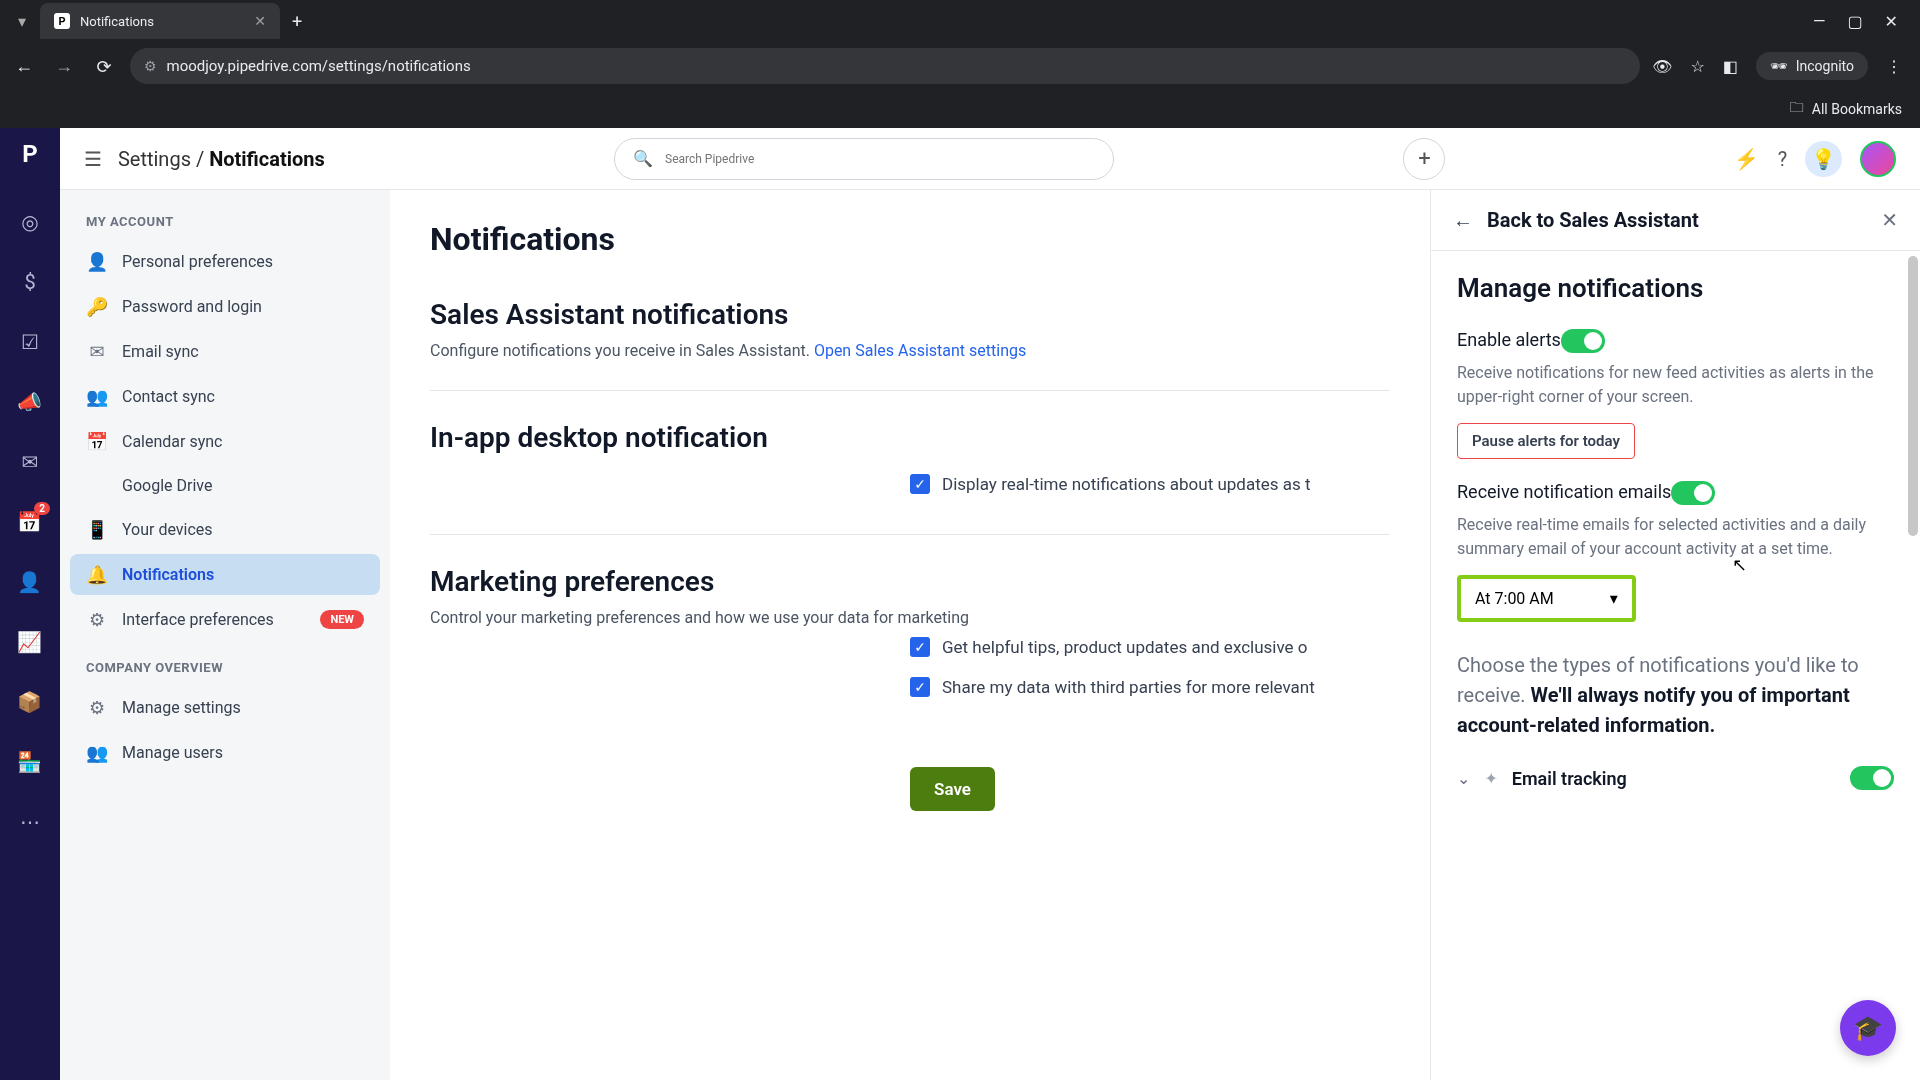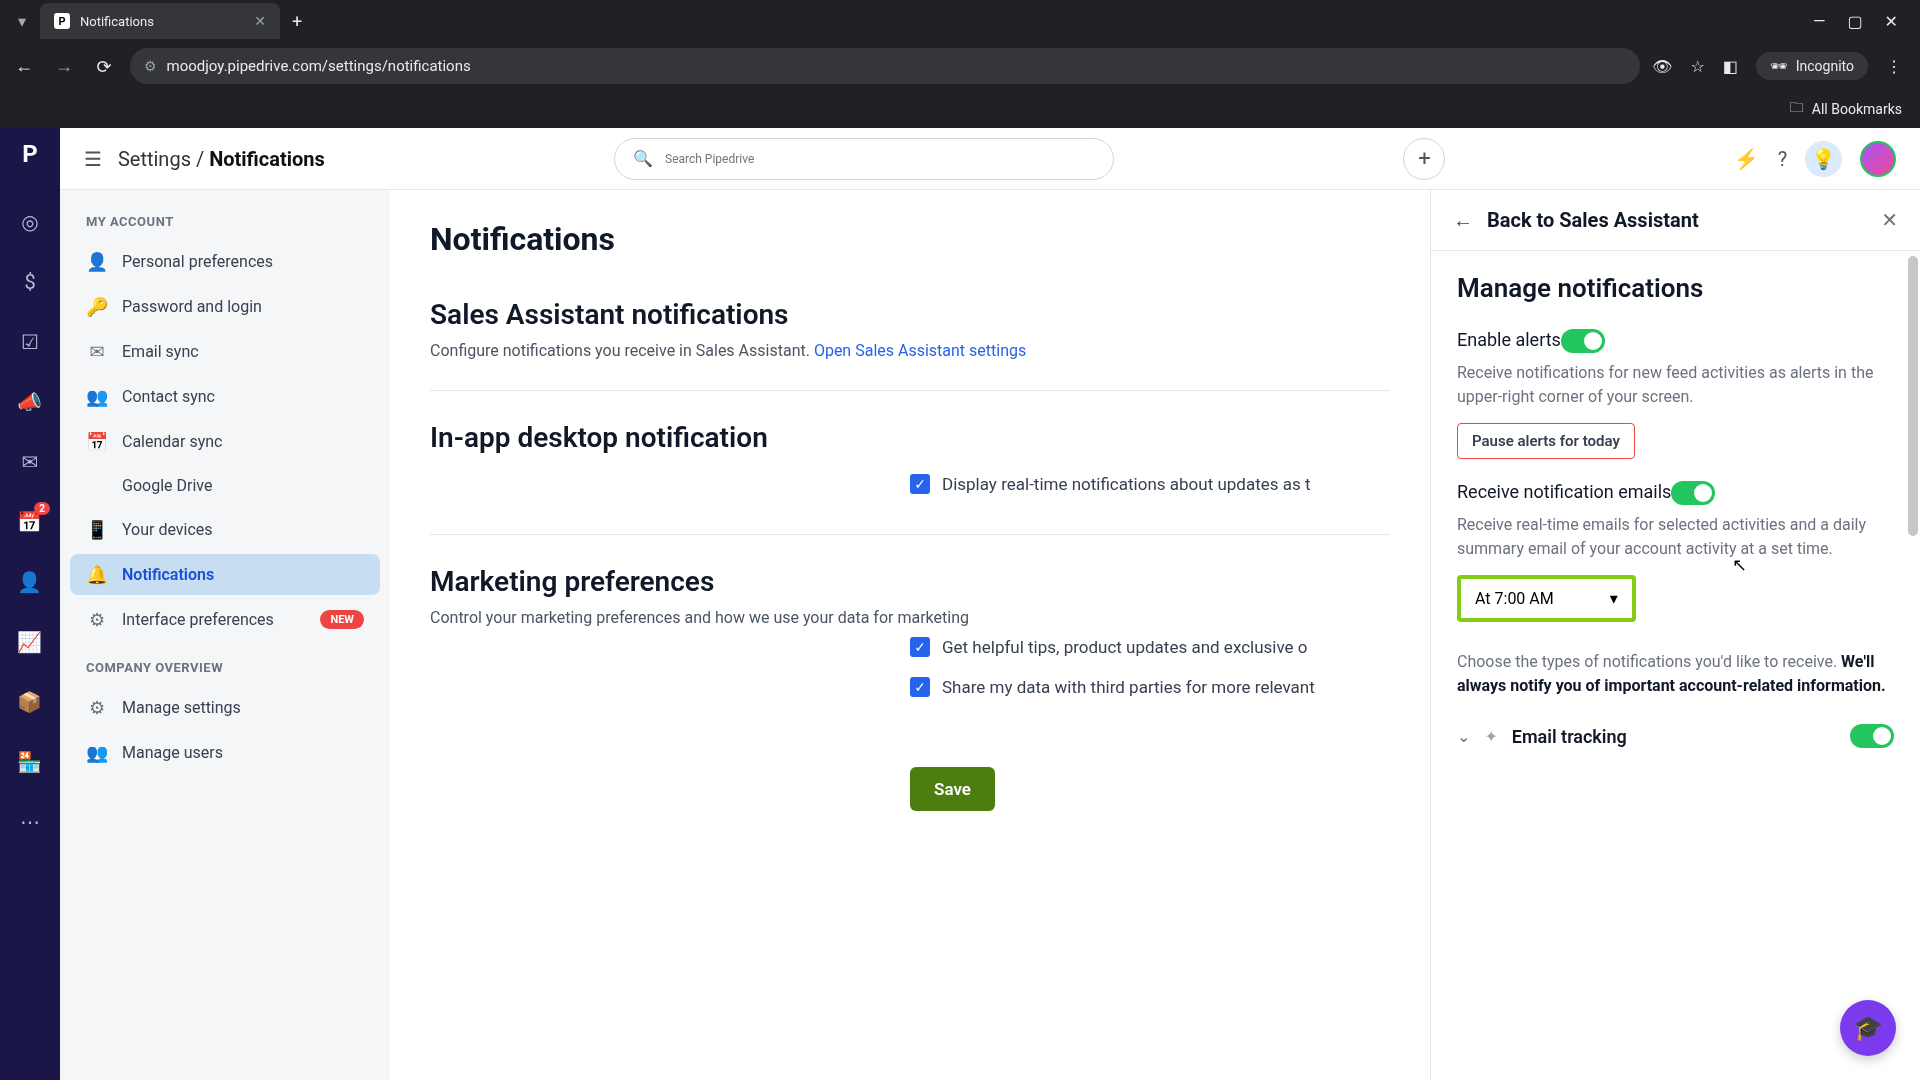--- a/index.html
+++ b/index.html
@@ -75,21 +75,21 @@
 .panel-body { padding:22px 26px; overflow-y:auto; flex:1;}
 .panel-title { font-size:26px; font-weight:600; color:#111827; margin-bottom:26px;}
 .setting-row { display:flex; align-items:flex-start; margin-bottom:8px;}
 .setting-label { font-size:18px; color:#111827;}
 .setting-desc { font-size:16px; color:#6b7280; line-height:1.5; margin-bottom:14px;}
 .toggle { width:44px; height:24px; background:#22c55e; border-radius:12px; position:relative; flex-shrink:0;}
 .toggle::after { content:''; position:absolute; right:3px; top:3px; width:18px; height:18px; background:#fff; border-radius:50%;}
 .pause-btn { border:1px solid #ef4444; background:#fff; padding:8px 14px; font-size:15px; font-weight:600; color:#374151; border-radius:4px; margin-bottom:22px;}
 .time-select { border:4px solid #84cc16; padding:10px 14px; font-size:16px; border-radius:4px; display:flex; align-items:center; gap:56px; width:fit-content; margin-bottom:28px;}
 .ntypes-title { font-size:19px; font-weight:700; color:#111827; margin-bottom:10px;}
-.ntypes-desc { font-size:16px; color:#6b7280; line-height:1.5;}
+.ntypes-desc { font-size:20px; color:#6b7280; line-height:1.5;}
 .ntypes-desc b { color:#111827; font-weight:700;}
 .type-row { display:flex; align-items:center; gap:14px; padding:14px 0; margin-top:12px;}
 .type-row .chev { color:#6b7280; font-size:16px;}
 .type-row .sparkle { color:#9ca3af; font-size:16px;}
 .type-row .name { font-size:18px; font-weight:600; color:#111827;}
 .scrollbar { position:absolute; right:2px; top:66px; width:10px; height:280px; background:#c7c7c7; border-radius:5px;}
 
 .fab { position:absolute; bottom:24px; right:24px; width:56px; height:56px; border-radius:50%; background:#7c3aed; display:flex; align-items:center; justify-content:center; color:#fff; font-size:24px; box-shadow:0 4px 12px rgba(0,0,0,0.2);}
 
 .cursor { position:fixed; left:1732px; top:554px; font-size:18px; color:#000; pointer-events:none; z-index:9999;}

